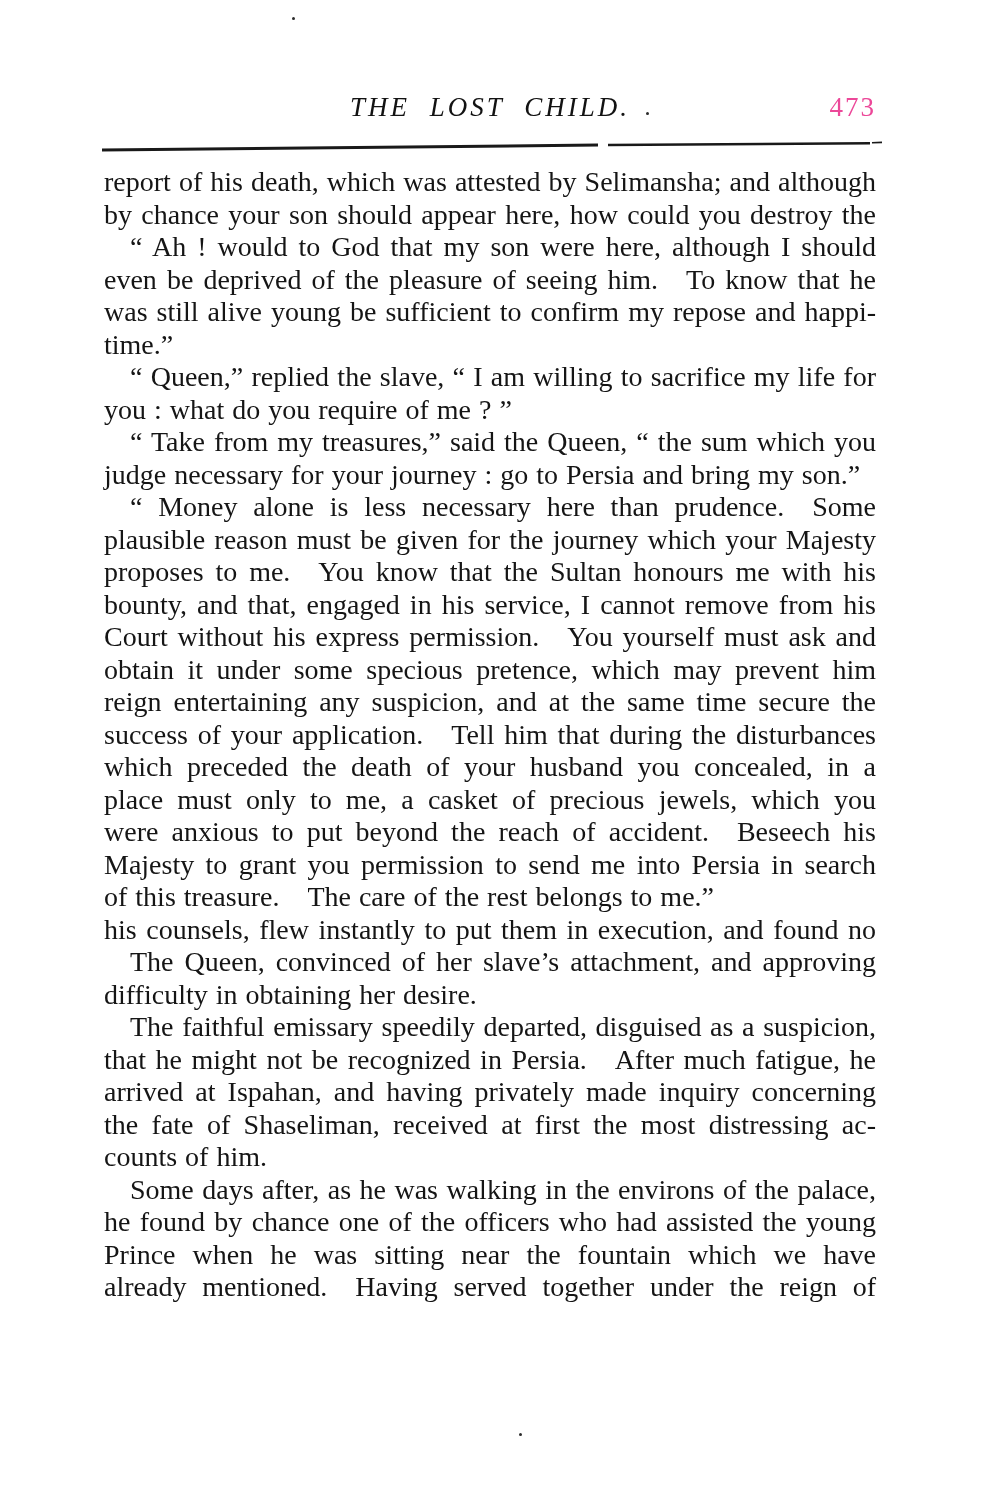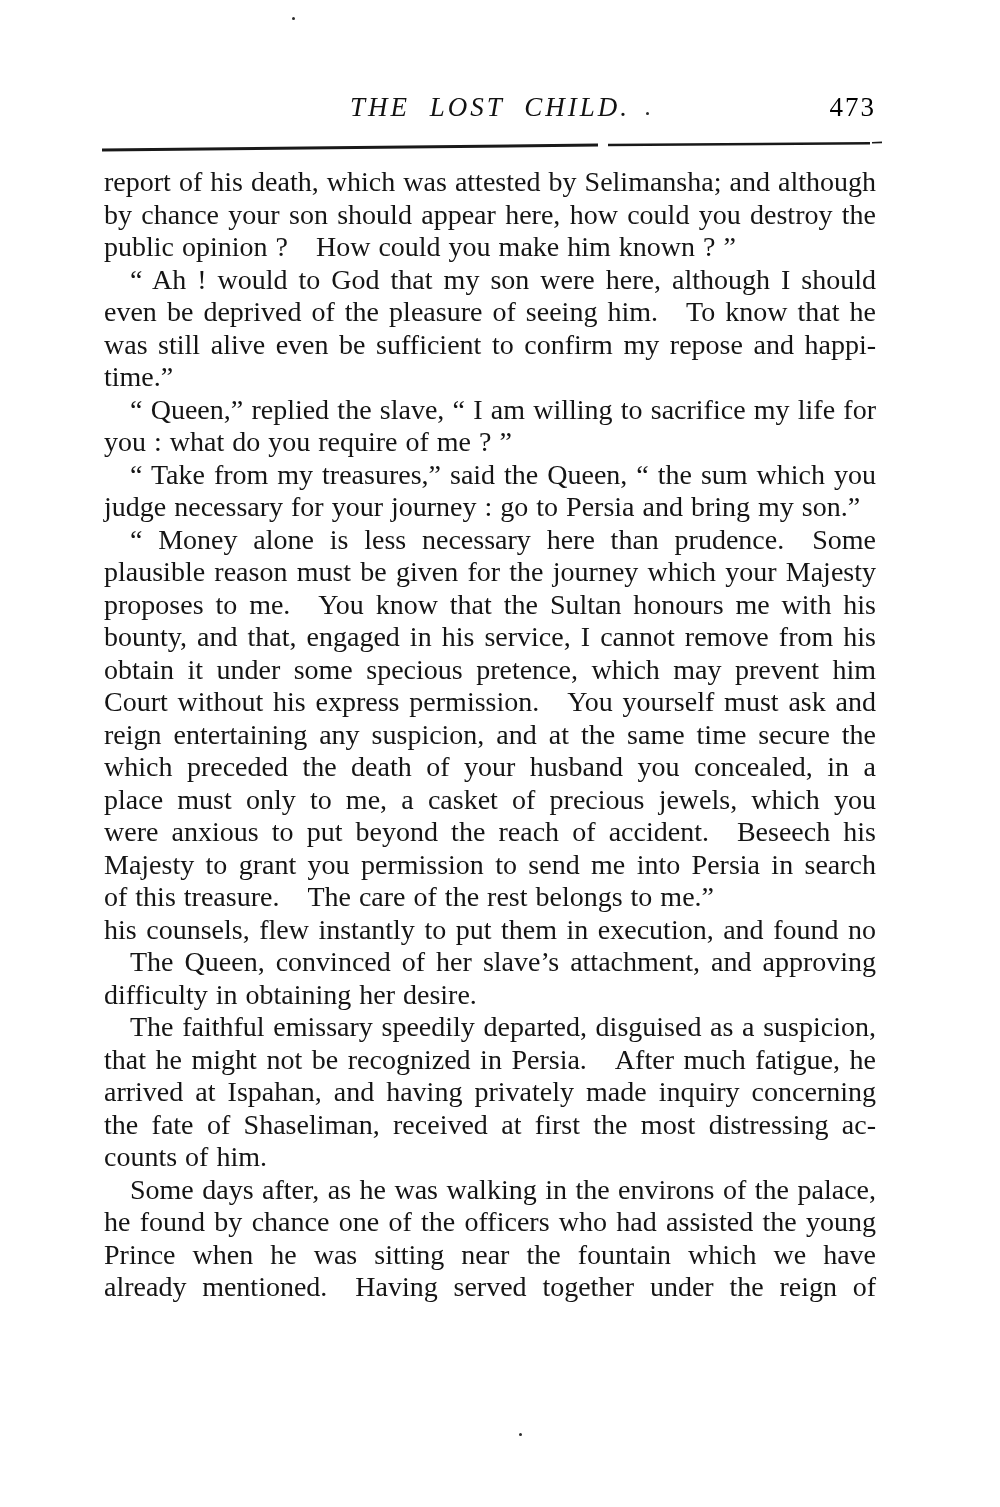--- a/index.html
+++ b/index.html
@@ -34,21 +34,21 @@
     letter-spacing: 3px;
     word-spacing: 10px;
     color: #121212;
   }
   .page-number {
     position: absolute;
     right: 0;
     top: 0;
     font-size: 27px;
     letter-spacing: 2px;
-    color: #000000;
+    color: #ec4899;
   }
   
   .header-rule {
     position: absolute;
     left: 98px;
     top: 136px;
     width: 786px;
     height: 18px;
   }
   
@@ -95,44 +95,44 @@
   <svg class="header-rule" viewBox="0 0 786 18" xmlns="http://www.w3.org/2000/svg" aria-hidden="true">
     <path d="M 4 14 C 120 12.5, 300 10.5, 500 9" stroke="#191919" stroke-width="3" fill="none"></path>
     <path d="M 510 9 C 620 8.2, 700 7.6, 772 7.2" stroke="#191919" stroke-width="2.6" fill="none"></path>
     <path d="M 774 6.8 L 784 6.4" stroke="#191919" stroke-width="1.6" fill="none"></path>
   </svg>
 
   <div class="page-text">
       <div class="paragraph">
         <div class="line">report of his death, which was attested by Selimansha; and although</div>
         <div class="line">by chance your son should appear here, how could you destroy the</div>
-        <div class="line last">public opinion ? How could you make him known ? ”</div>
       </div>
       <div class="paragraph">
         <div class="line indent">“ Ah ! would to God that my son were here, although I should</div>
         <div class="line">even be deprived of the pleasure of seeing him. To know that he</div>
-        <div class="line">was still alive even be sufficient to confirm my repose and happi-</div>
+        <div class="line">was still alive young be sufficient to confirm my repose and happi-</div>
         <div class="line last">time.”</div>
       </div>
       <div class="paragraph">
         <div class="line indent">“ Queen,” replied the slave, “ I am willing to sacrifice my life for</div>
         <div class="line last">you : what do you require of me ? ”</div>
       </div>
       <div class="paragraph">
         <div class="line indent">“ Take from my treasures,” said the Queen, “ the sum which you</div>
         <div class="line last">judge necessary for your journey : go to Persia and bring my son.”</div>
       </div>
       <div class="paragraph">
         <div class="line indent">“ Money alone is less necessary here than prudence. Some</div>
         <div class="line">plausible reason must be given for the journey which your Majesty</div>
         <div class="line">proposes to me. You know that the Sultan honours me with his</div>
         <div class="line">bounty, and that, engaged in his service, I cannot remove from his</div>
+        <div class="line">Court without his express permission. You yourself must ask and</div>
         <div class="line">obtain it under some specious pretence, which may prevent him</div>
-        <div class="line">Court without his express permission. You yourself must ask and</div>
         <div class="line">reign entertaining any suspicion, and at the same time secure the</div>
+        <div class="line">success of your application. Tell him that during the disturbances</div>
         <div class="line">which preceded the death of your husband you concealed, in a</div>
         <div class="line">place must only to me, a casket of precious jewels, which you</div>
         <div class="line">were anxious to put beyond the reach of accident. Beseech his</div>
         <div class="line">Majesty to grant you permission to send me into Persia in search</div>
         <div class="line last">of this treasure. The care of the rest belongs to me.”</div>
       </div>
       <div class="paragraph">
         <div class="line">his counsels, flew instantly to put them in execution, and found no</div>
         <div class="line indent">The Queen, convinced of her slave’s attachment, and approving</div>
         <div class="line last">difficulty in obtaining her desire.</div>

